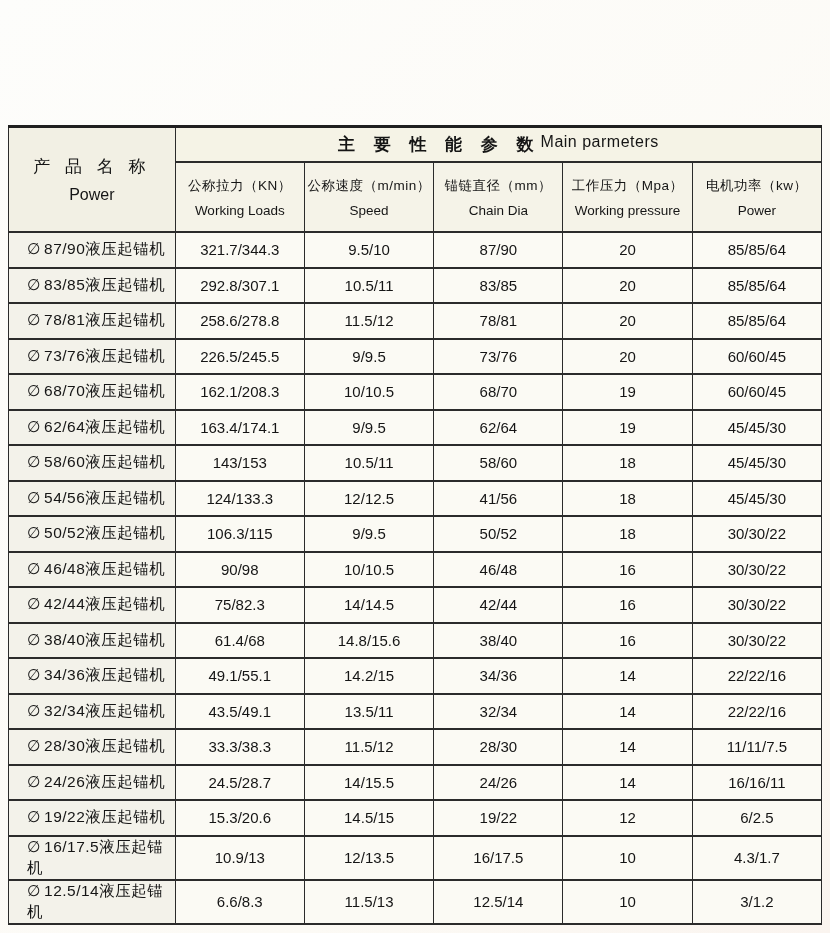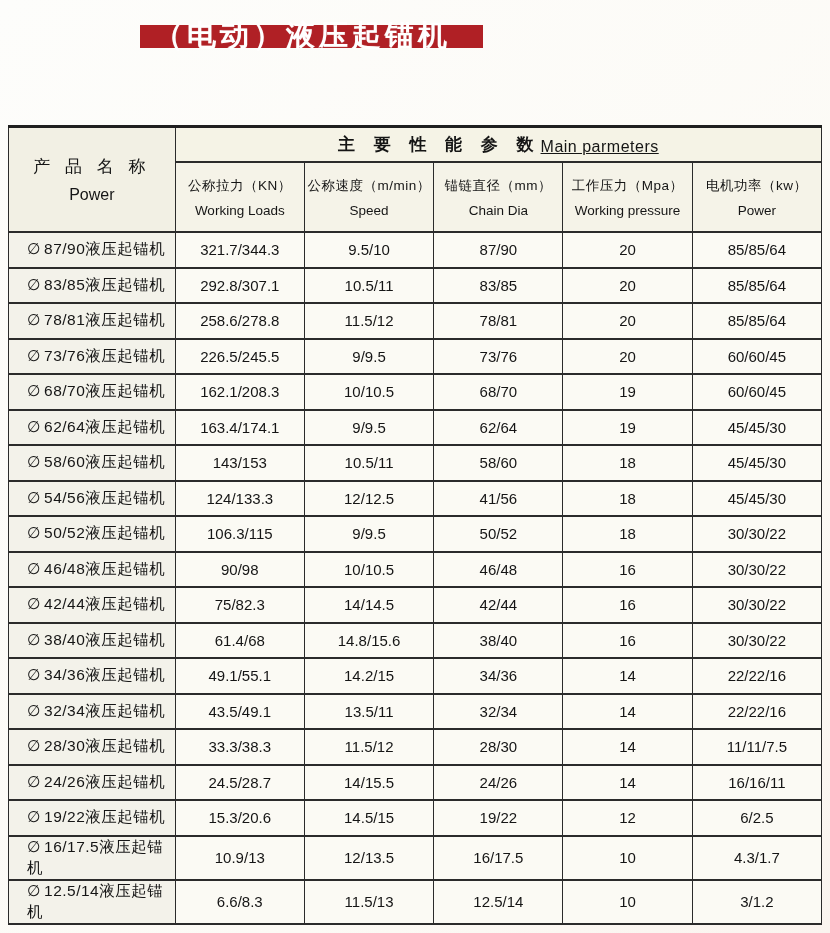--- a/index.html
+++ b/index.html
@@ -70,27 +70,27 @@
   }
   col.c-name { width: 20.5%; }
   col.c-data { width: 15.9%; }
 
   th.main-header {
     height: 33px;
     background: #f5f3e6;
     vertical-align: middle;
   }
   .main-header-inner {
-    display: flex; align-items: flex-end; justify-content: center; gap: 0;
+    display: flex; align-items: flex-start; justify-content: center; gap: 0;
   }
   .main-header-inner .cn {
     font-size: 17px; font-weight: bold; letter-spacing: 7px;
   }
   .main-header-inner .en {
-    font-size: 16px; letter-spacing: 0.5px; text-decoration: underline;
+    font-size: 16px; letter-spacing: 0.5px;
   }
 
   th.name-header {
     background: #f2f0e4;
     vertical-align: middle;
     text-align: center;
   }
   th.name-header .cn {
     font-size: 17px; letter-spacing: 5px; font-weight: normal;
     margin-bottom: 8px;
@@ -123,23 +123,20 @@
   tr.data-row td.name-cell .phi {
     font-style: italic;
     margin-right: 3px;
   }
 </style>
 </head>
 <body>
 
 <div class="sheet">
 
-  <div class="title-banner">
-    <span class="cn">（电动）液压起锚机</span>
-  </div>
 
   <table class="spec-table">
     <colgroup>
       <col class="c-name">
         <col class="c-data">
         <col class="c-data">
         <col class="c-data">
         <col class="c-data">
         <col class="c-data">
     </colgroup>

